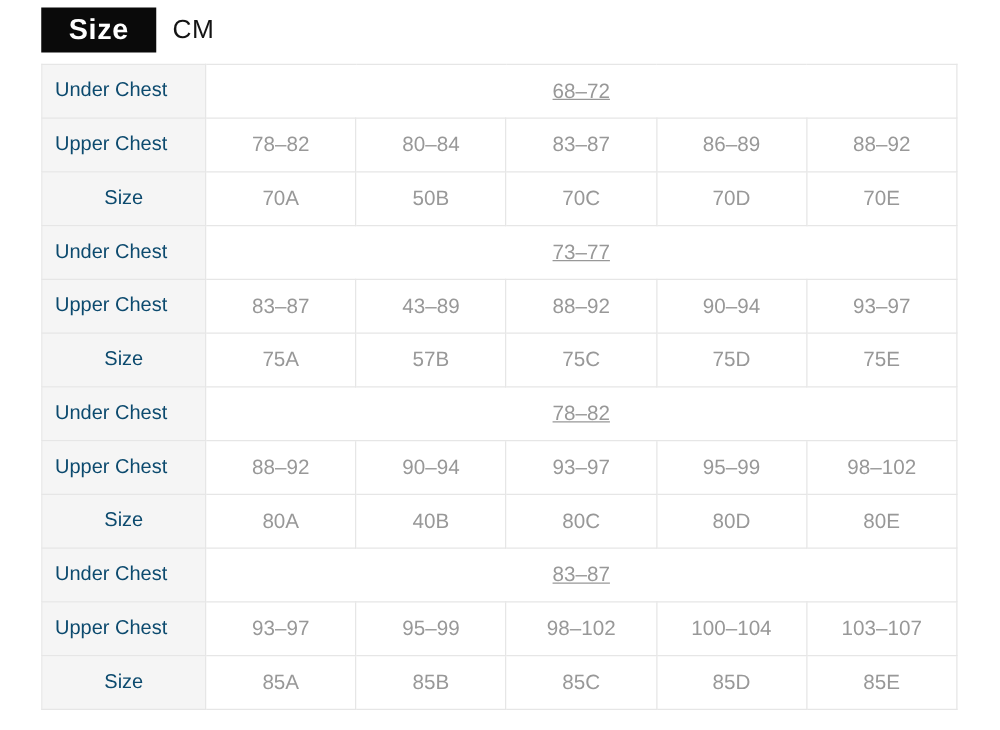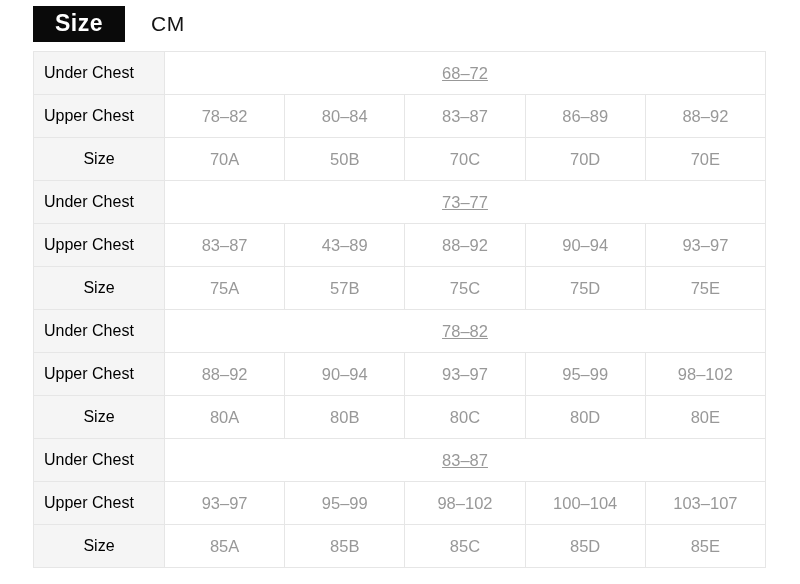--- a/index.html
+++ b/index.html
@@ -40,21 +40,21 @@
     letter-spacing: 0.5px;
     line-height: 1;
     padding: 6px 22px 7px 22px;
     display: inline-block;
     font-family: "Liberation Sans", sans-serif;
   }
   .unit-label {
     color: #141414;
     font-size: 21px;
     letter-spacing: 0.5px;
-    margin-left: 26px;
+    margin-left: 13px;
     font-family: "Liberation Sans", sans-serif;
   }
 
   
   .size-table {
     position: absolute;
     left: 33px;
     top: 51px;
     width: 733px;
     border-collapse: collapse;
@@ -68,21 +68,21 @@
     text-align: center;
     vertical-align: middle;
     font-size: 16.5px;
     padding: 0;
     font-family: "Liberation Sans", sans-serif;
   }
   
   .size-table td.label-cell {
     width: 120px;
     background: #f5f5f5;
-    color: #000000;
+    color: #0c4a6e;
     font-size: 16px;
     border-right: 1px solid #e6e6e6;
   }
   .size-table td.label-under,
   .size-table td.label-upper {
     text-align: left;
     padding-left: 10px;
   }
   .size-table td.label-size {
     text-align: center;
@@ -165,21 +165,21 @@
         <td class="label-cell label-upper">Upper Chest</td>
         <td class="value-cell">88–92</td>
         <td class="value-cell">90–94</td>
         <td class="value-cell">93–97</td>
         <td class="value-cell">95–99</td>
         <td class="value-cell">98–102</td>
       </tr>
       <tr class="row-size">
         <td class="label-cell label-size">Size</td>
         <td class="value-cell">80A</td>
-        <td class="value-cell">80B</td>
+        <td class="value-cell">40B</td>
         <td class="value-cell">80C</td>
         <td class="value-cell">80D</td>
         <td class="value-cell">80E</td>
       </tr>
 
       <tr class="row-under">
         <td class="label-cell label-under">Under Chest</td>
         <td class="merged-cell" colspan="5">83–87</td>
       </tr>
       <tr class="row-upper">

